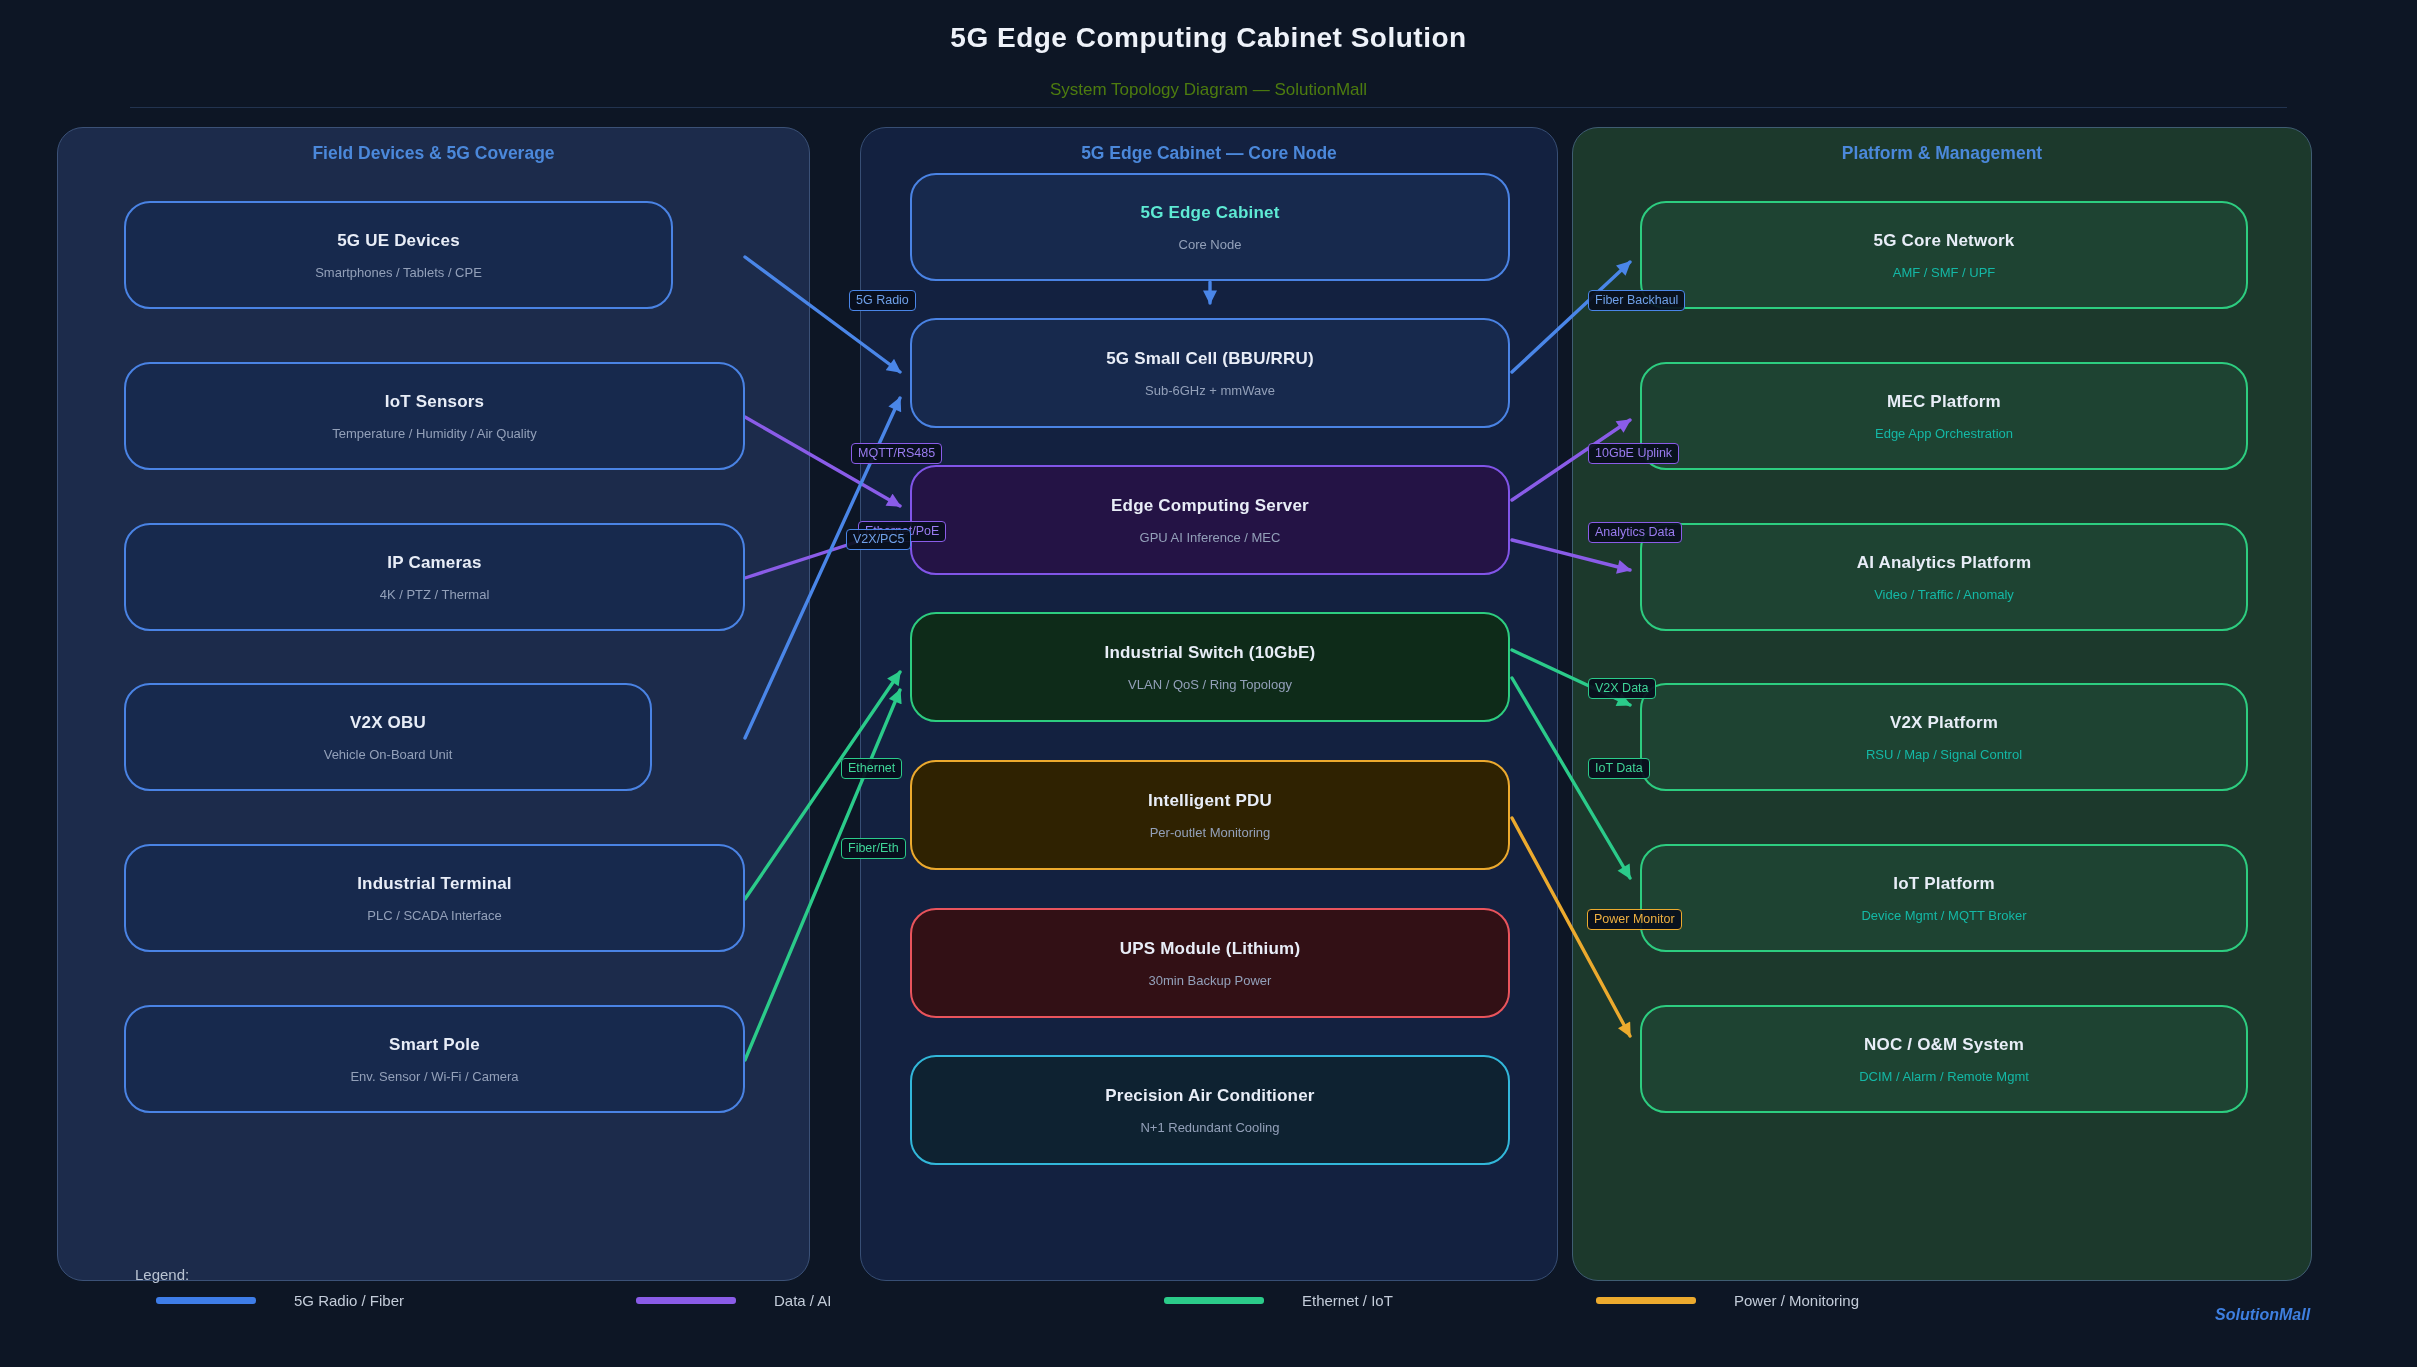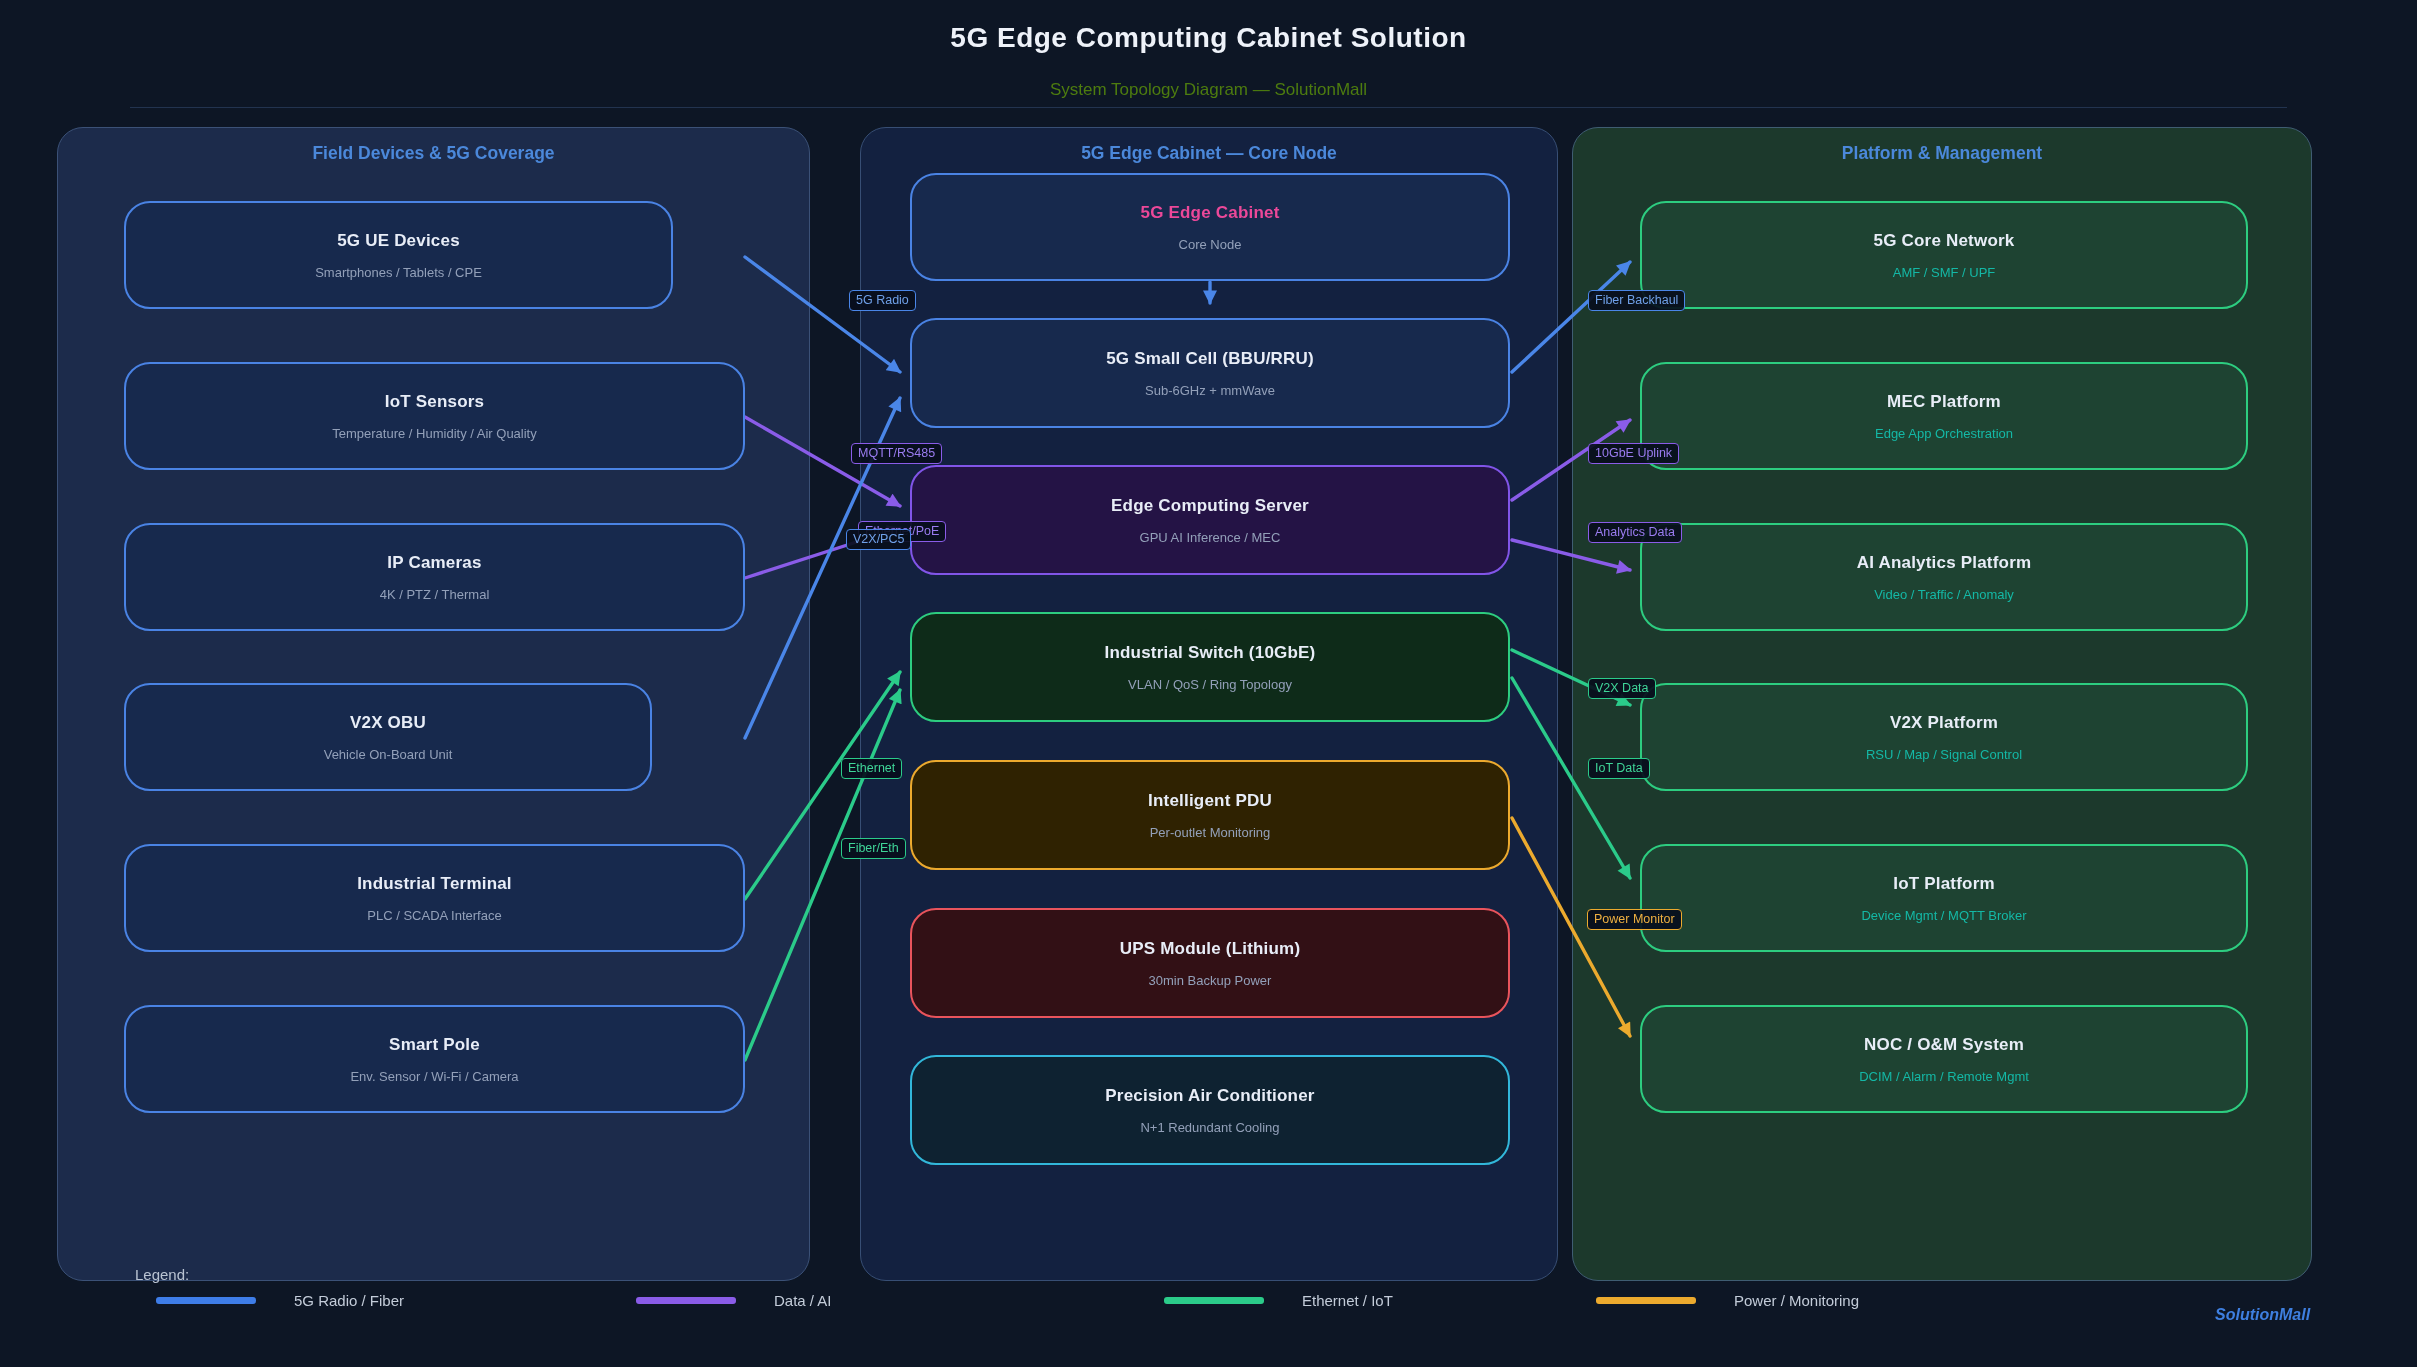--- a/index.html
+++ b/index.html
@@ -33,21 +33,21 @@
   .ph-middle{left:860px;width:698px;}
   .ph-right{left:1572px;width:740px;}
   
   .node{
     position:absolute;box-sizing:border-box;border-radius:26px;z-index:3;
     display:flex;flex-direction:column;align-items:center;justify-content:center;
     gap:14px;text-align:center;padding:0 18px;
   }
   .node-title{font-size:17px;font-weight:bold;color:#e8edf7;letter-spacing:.2px;}
   .node-sub{font-size:13px;color:#93a0b9;}
-  .title-blue .node-title{color:#ec4899;}
+  .title-blue .node-title{color:#5eead4;}
   .navy    {background:#17294d;border:2.5px solid #4a83e4;}
   .purpleB {background:#241345;border:2.5px solid #8155e8;}
   .dgreen  {background:#0e2b19;border:2.5px solid #2dcd80;}
   .amber   {background:#2f2201;border:2.5px solid #ecaa2e;}
   .redB    {background:#321015;border:2.5px solid #e9545c;}
   .cyanB   {background:#0e2231;border:2.5px solid #32b7da;}
   .rgreen  {background:#1e4332;border:2.5px solid #2dcd80;}
   .rgreen .node-sub{color:#14b8a6;}
   
   svg.edges{position:absolute;left:0;top:0;z-index:2;pointer-events:none;}

